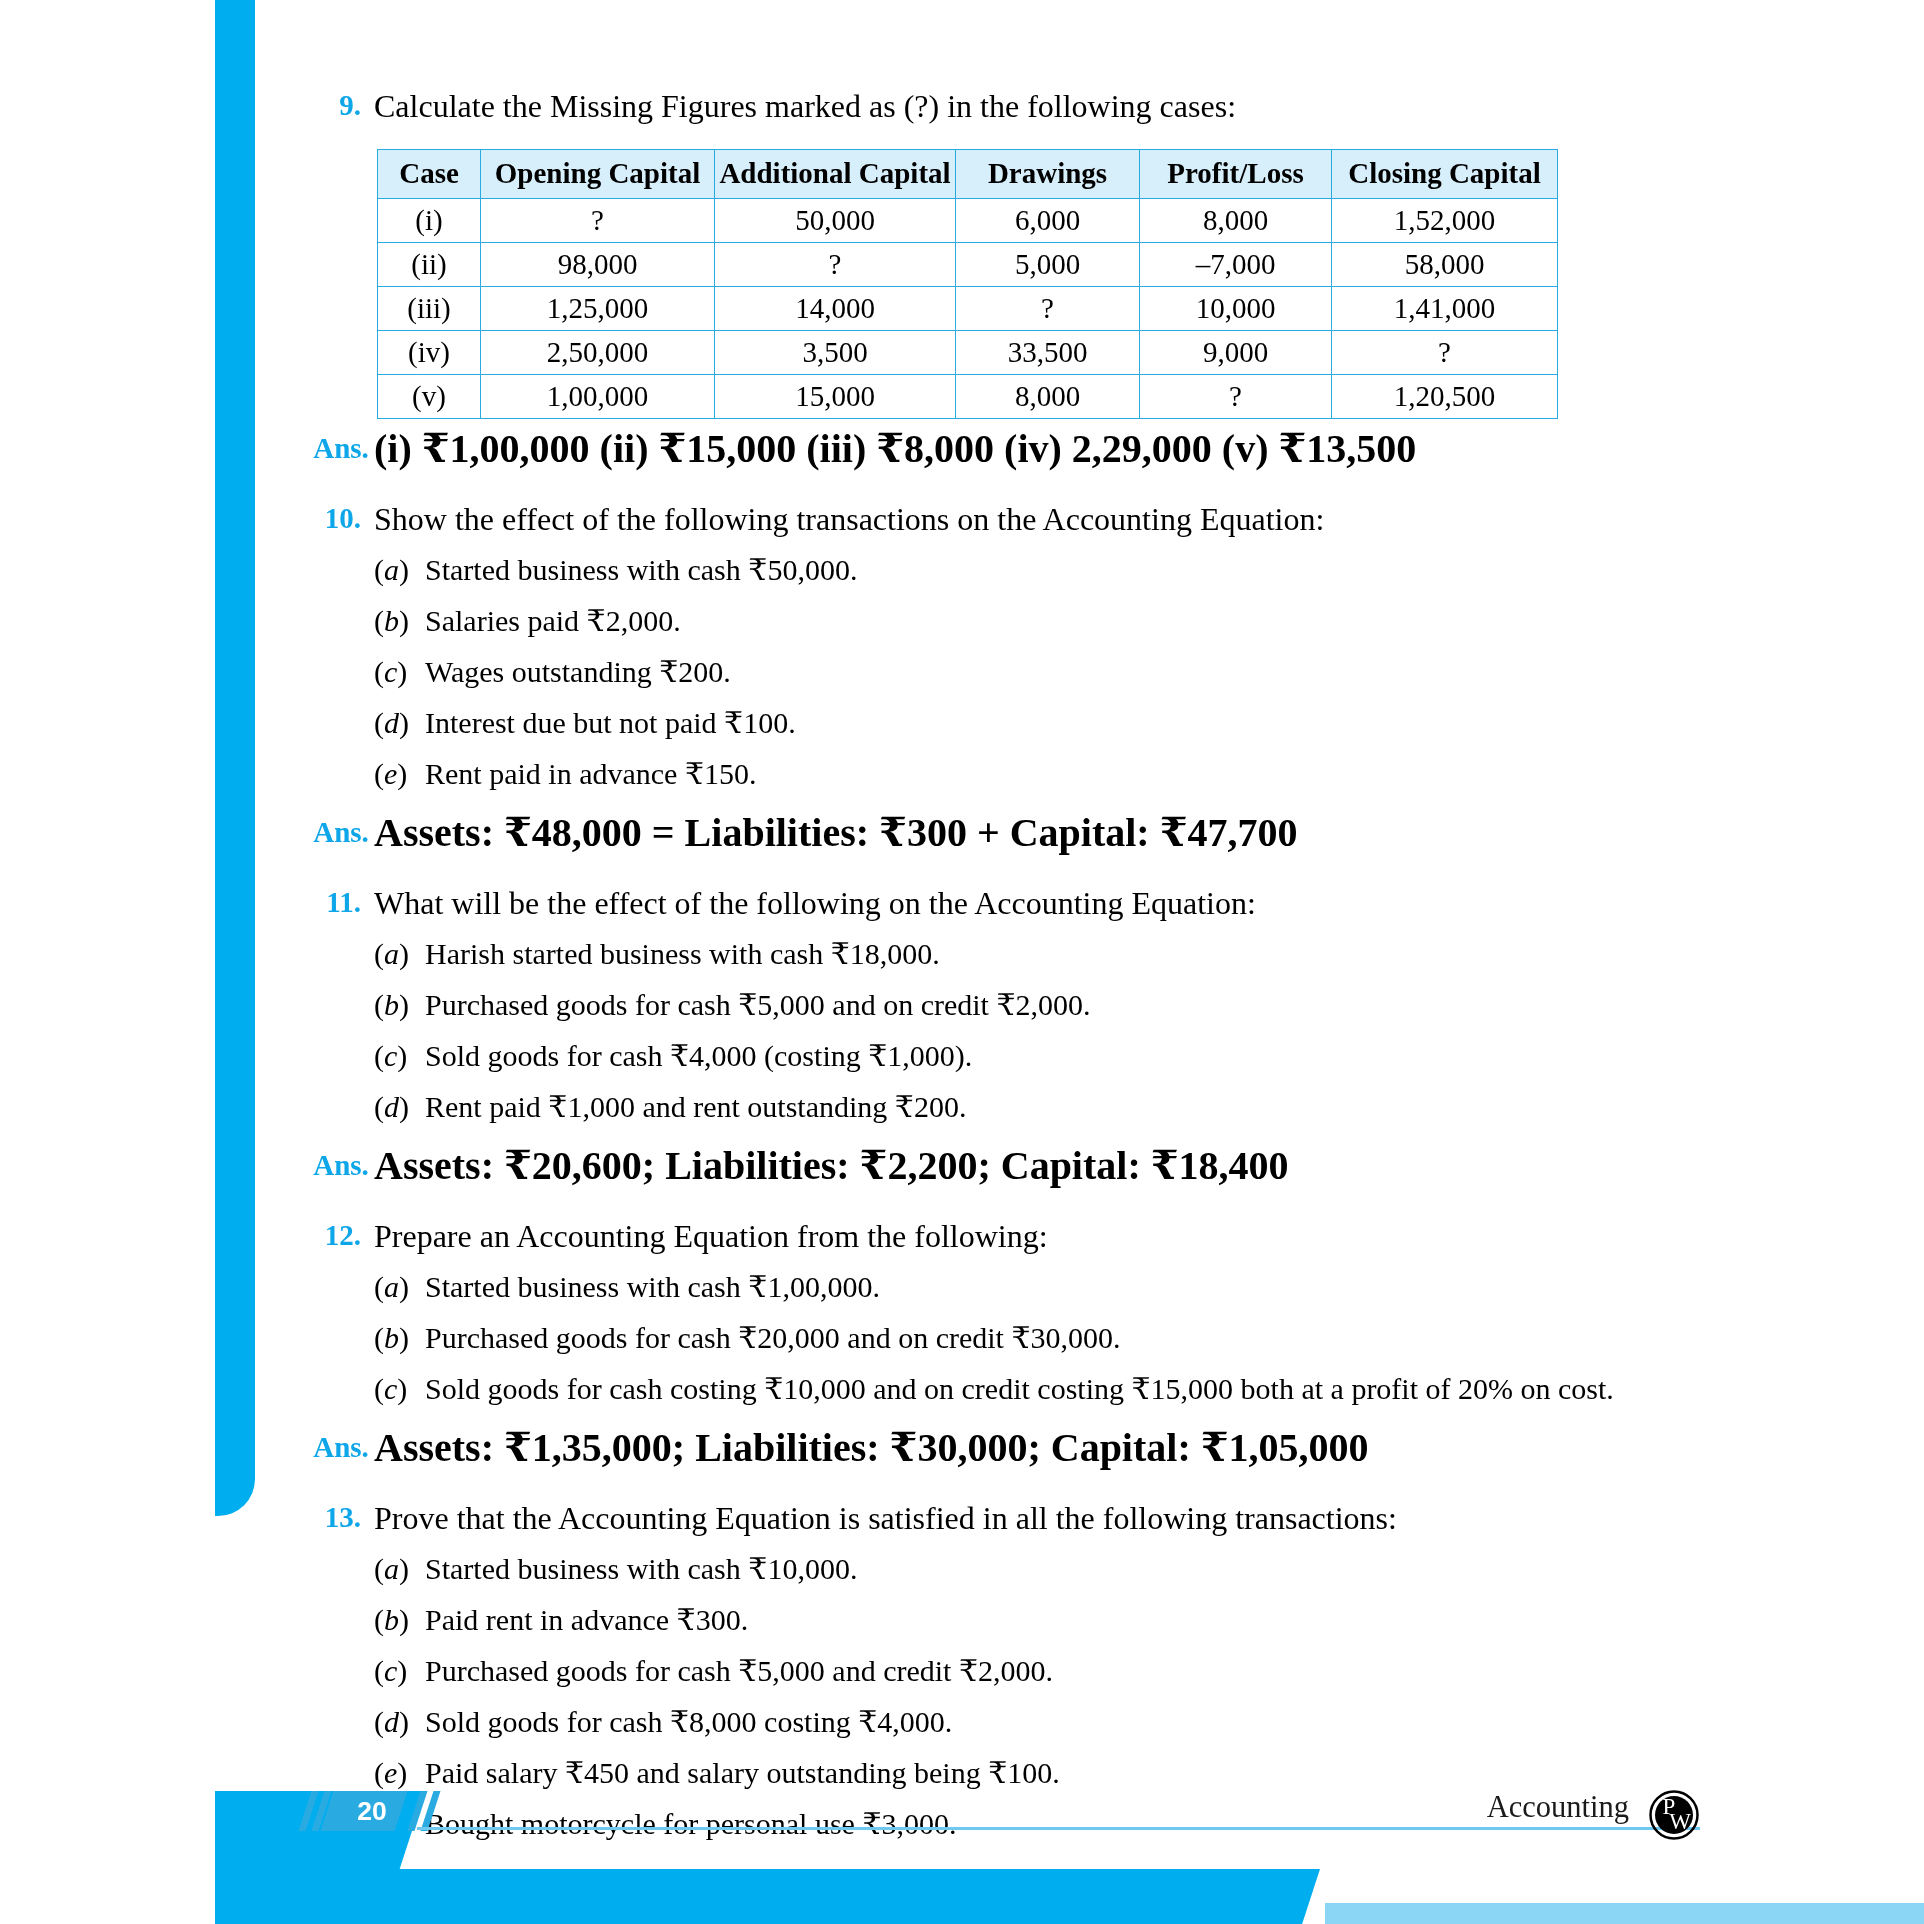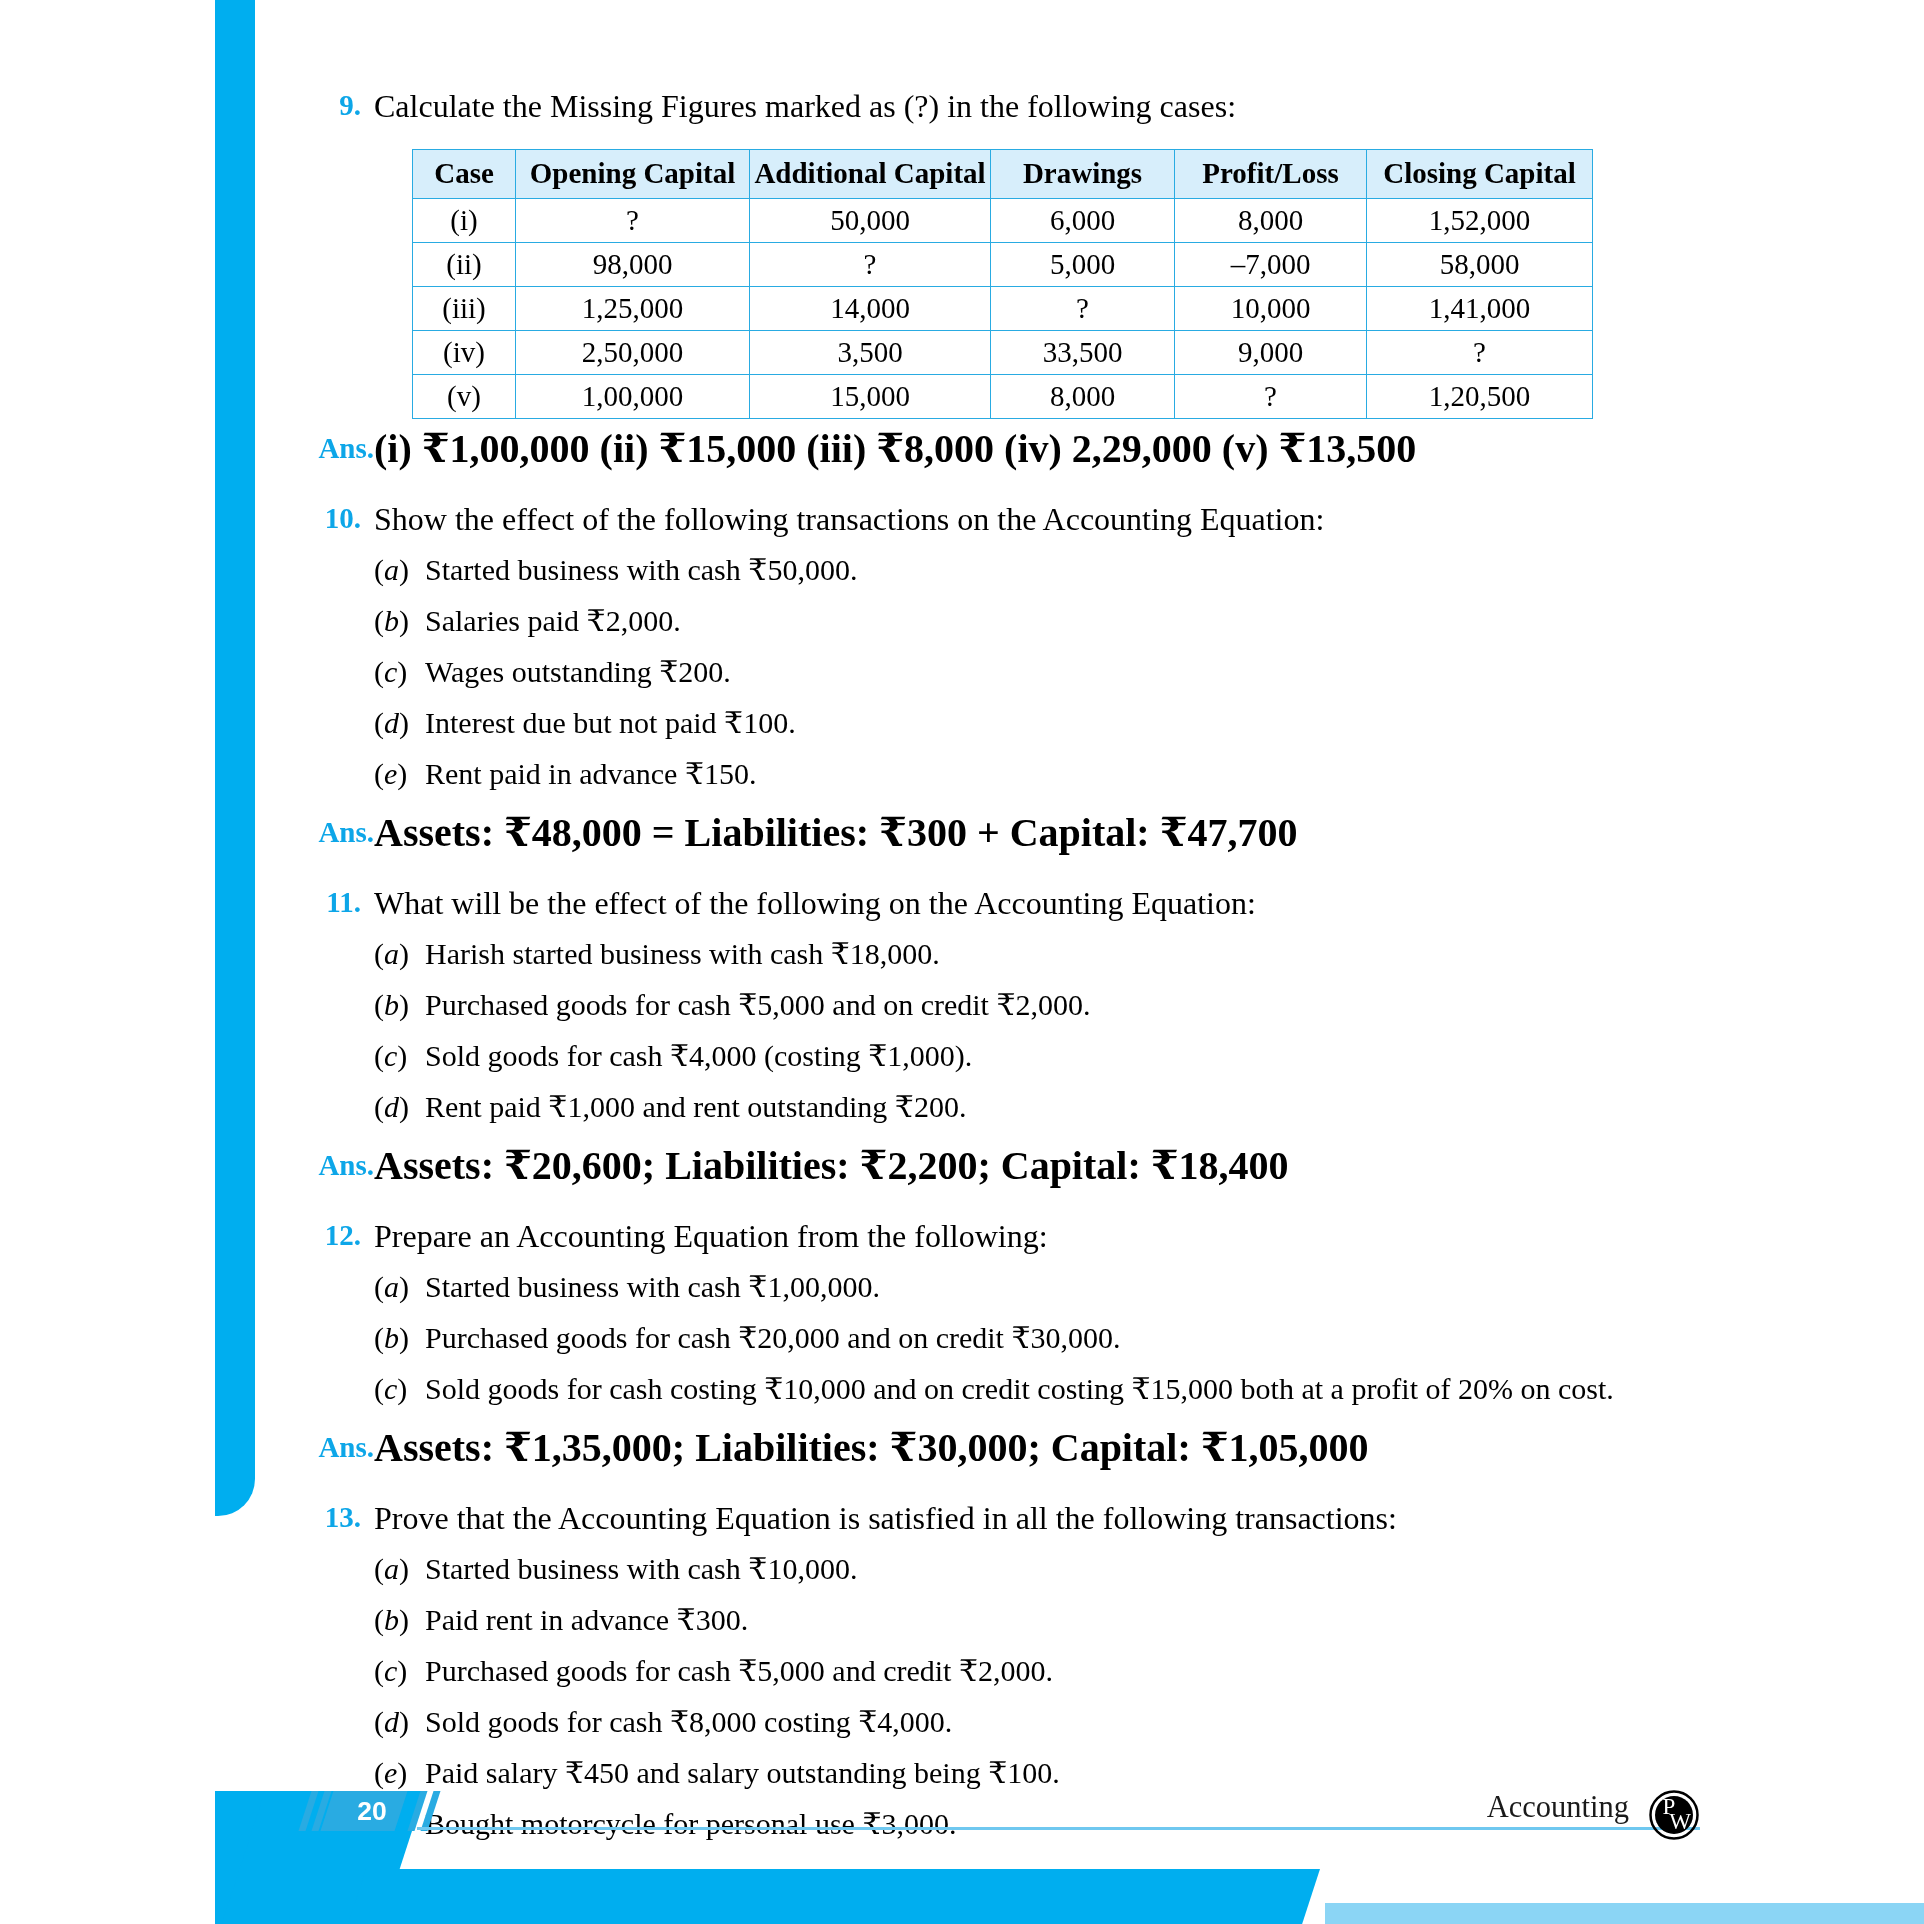--- a/index.html
+++ b/index.html
@@ -61,21 +61,21 @@
   }
 
   
   .ansrow {
     display: flex;
     align-items: flex-start;
   }
   .anslabel {
     width: 66px;
     flex: 0 0 66px;
-    text-align: right;
+    text-align: center;
     color: #0DA6E8;
     font-weight: bold;
     font-size: 29px;
     line-height: 37px;
     font-family: "Liberation Serif", serif;
     margin-left: -13px;
   }
   .anstext {
     flex: 1;
     font-size: 40px;
@@ -109,21 +109,21 @@
     line-height: 38px;
   }
 
   .gap-lg { height: 32px; }
   .gap-md { height: 21px; }
   .gap-sm { height: 11.2px; }
 
   
   .tbl-wrap {
     margin-top: 24px;
-    margin-left: 91px;
+    margin-left: 56px;
   }
   table.figs {
     border-collapse: collapse;
     width: 1181px;
     table-layout: fixed;
   }
   table.figs th, table.figs td {
     border: 1.6px solid #29ABE2;
     text-align: center;
     font-size: 29px;

